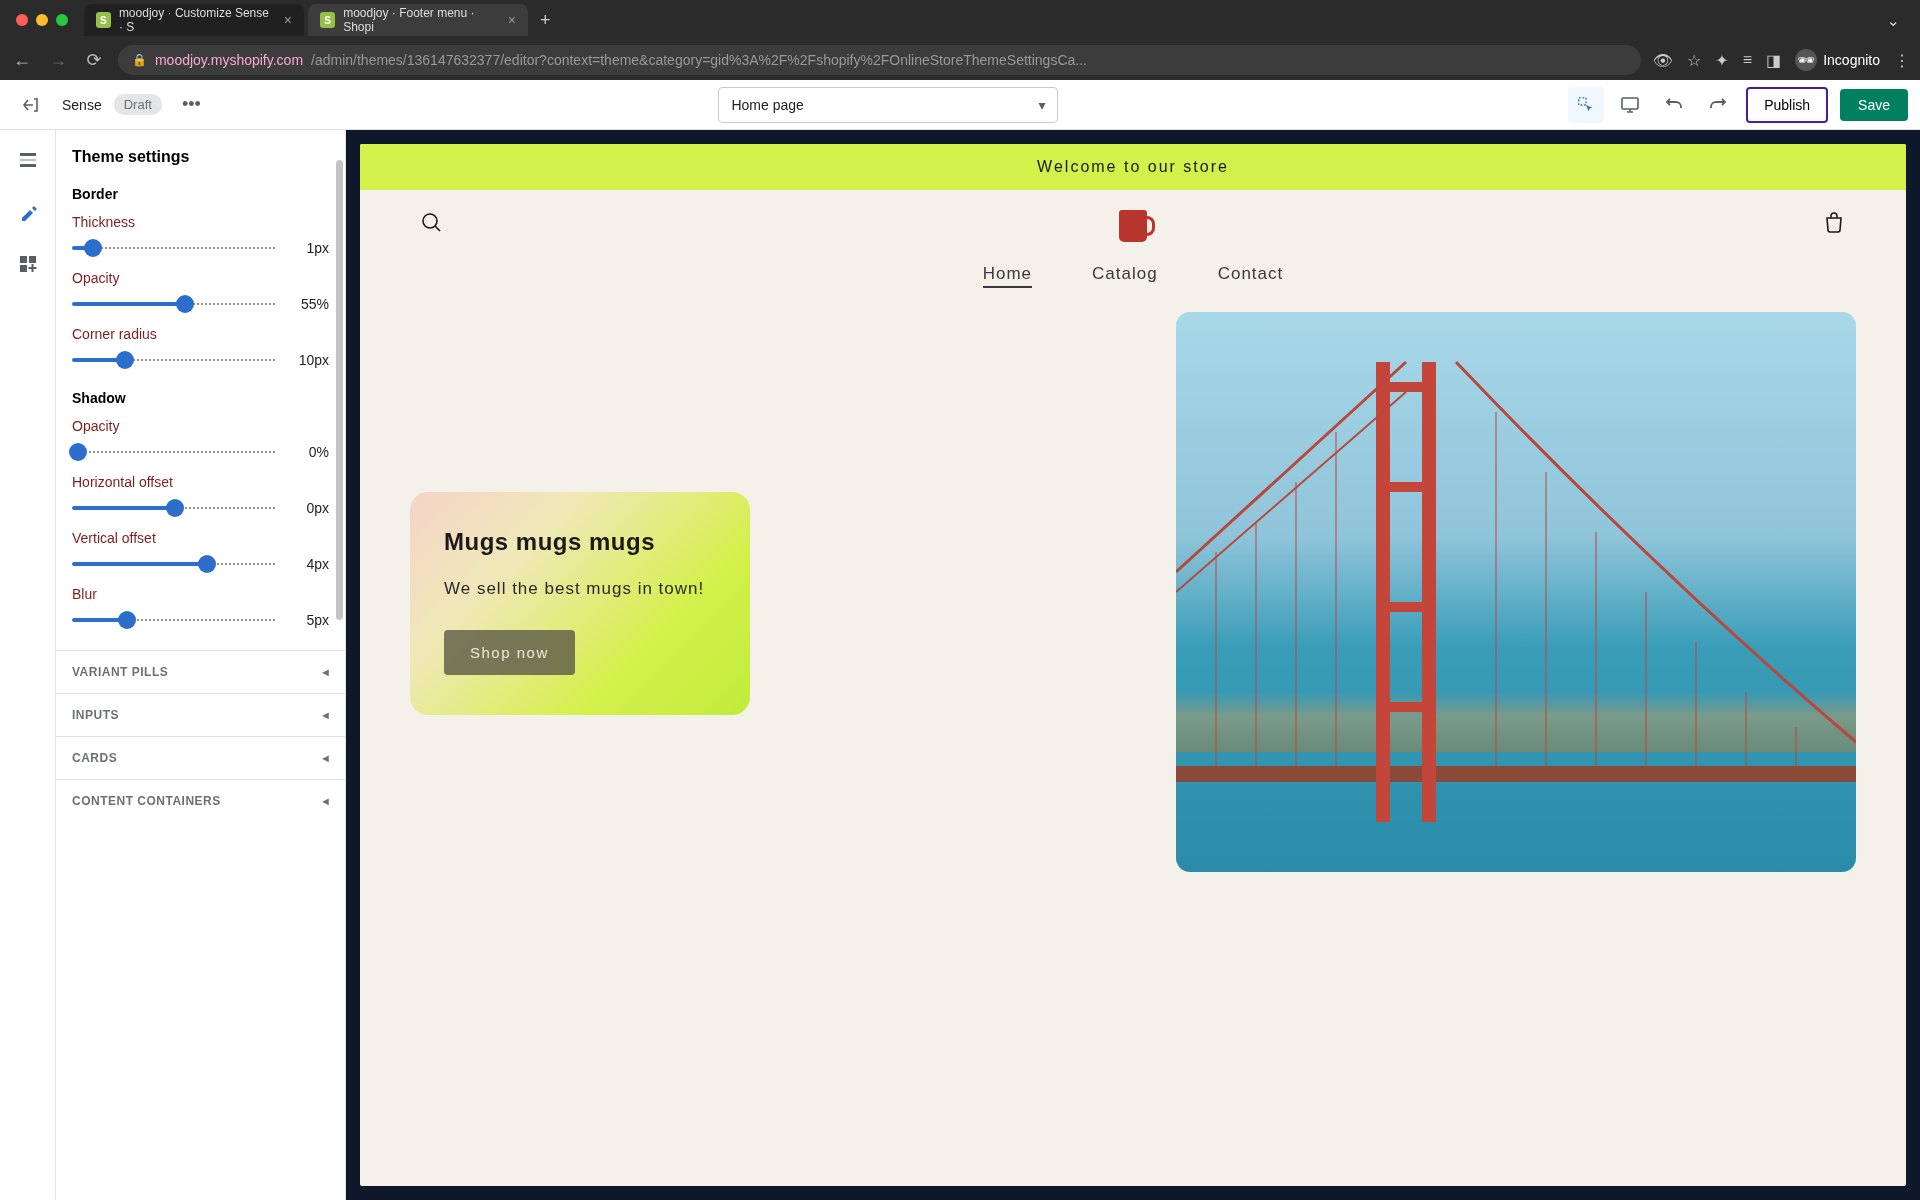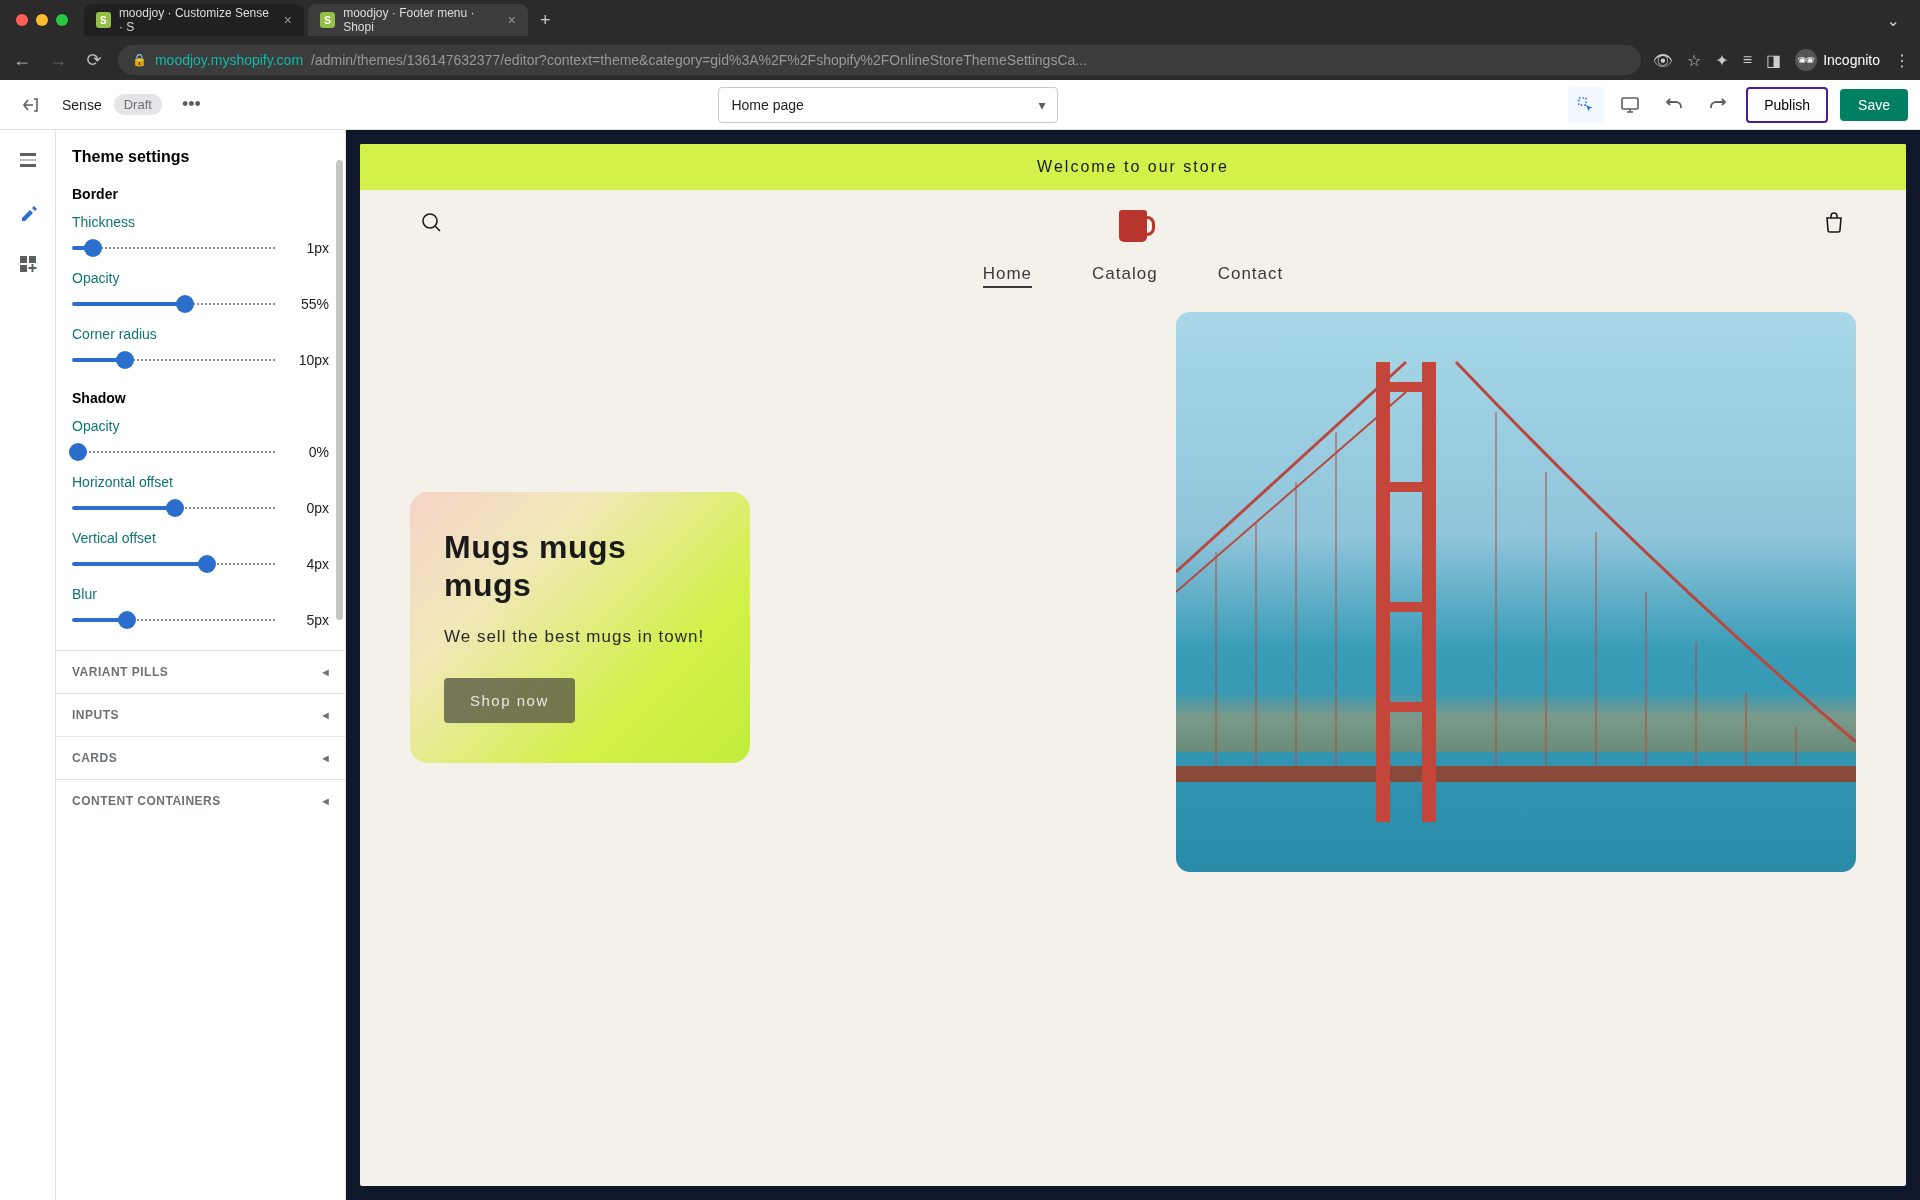--- a/index.html
+++ b/index.html
@@ -18,21 +18,21 @@
 .tab .favicon { width: 16px; height: 16px; background: #96bf48; border-radius: 3px; display:flex; align-items:center; justify-content:center; color:#fff; font-size:10px; font-weight:bold;}
 .tab .close { color: #999; font-size: 14px; margin-left: auto; }
 .new-tab { color: #ccc; font-size: 18px; padding: 0 8px; cursor: pointer; }
 .chevron-tab { margin-left: auto; color: #ccc; padding: 0 12px; }
 
 .addr-bar { display: flex; align-items: center; height: 40px; padding: 0 10px; gap: 12px; }
 .nav-btn { color: #bbb; font-size: 18px; width: 24px; text-align: center; cursor: pointer; }
 .nav-btn.disabled { color: #666; }
 .url-box { flex: 1; background: #3c3c3c; border-radius: 20px; height: 30px; display: flex; align-items: center; padding: 0 14px; color: #ccc; font-size: 14px; gap: 8px; }
 .url-box .lock { font-size: 12px; }
-.url-box .host { color: #14b8a6; }
+.url-box .host { color: #f9a8d4; }
 .url-box .path { color: #999; overflow: hidden; white-space: nowrap; text-overflow: ellipsis; }
 .br-icons { display: flex; gap: 14px; align-items: center; color: #ccc; font-size: 16px; }
 .incognito-badge { display: flex; align-items: center; gap: 6px; color: #fff; font-size: 14px; }
 .incognito-badge .ii { width:22px; height:22px; background:#555; border-radius:50%; display:flex; align-items:center; justify-content:center;}
 
 
 .app-bar { display: flex; align-items: center; height: 50px; border-bottom: 1px solid #e1e3e5; background: #fff; padding: 0 12px; gap: 10px; }
 .exit-btn { width: 36px; height: 36px; display:flex; align-items:center; justify-content:center; color:#5c5f62; cursor:pointer; }
 .app-left { display:flex; align-items:center; gap:12px; padding-left: 4px;}
 .sense-lbl { font-size: 14px; color: #202223; font-weight: 500; }
@@ -50,21 +50,21 @@
 .main { display:flex; height: calc(1200px - 130px); }
 .left-rail { width: 56px; background:#fff; border-right: 1px solid #e1e3e5; display:flex; flex-direction:column; align-items:center; padding-top: 14px; gap: 20px; }
 .rail-icon { width:32px; height:32px; display:flex; align-items:center; justify-content:center; color:#5c5f62; cursor:pointer; border-radius:4px; }
 .rail-icon.active { color:#2c6ecb; }
 
 
 .settings { width: 290px; border-right: 1px solid #e1e3e5; overflow-y:auto; position:relative; }
 .settings-inner { padding: 18px 16px 0 16px; }
 .settings h2 { font-size: 16px; font-weight:600; margin-bottom: 20px; }
 .section-hd { font-size: 14px; font-weight:600; margin: 10px 0 12px 0; }
-.ctrl-label { font-size: 14px; color:#0f766e; margin: 12px 0 8px 0; }
+.ctrl-label { font-size: 14px; color:#7f1d1d; margin: 12px 0 8px 0; }
 .slider-row { display:flex; align-items:center; gap: 10px; margin-bottom: 8px;}
 .slider-val { font-size: 14px; color:#202223; min-width: 42px; text-align:right; }
 .slider { flex:1; position:relative; height: 20px; }
 .track-dots { position:absolute; left:0; right:0; top:50%; transform:translateY(-50%); height:2px; background-image: radial-gradient(circle, #8c9196 1px, transparent 1px); background-size: 4px 2px; }
 .track-fill { position:absolute; left:0; top:50%; transform:translateY(-50%); height:4px; background:#2c6ecb; border-radius:2px; }
 .thumb { position:absolute; top:50%; transform:translate(-50%,-50%); width:18px; height:18px; background:#2c6ecb; border-radius:50%; }
 .collapse-row { border-top:1px solid #e1e3e5; padding: 14px 16px; font-size:12px; font-weight:600; color:#6d7175; letter-spacing:0.5px; display:flex; align-items:center; justify-content:space-between; cursor:pointer;}
 .collapse-row .tri { color:#6d7175; font-size:12px; }
 .scrollbar-fake { position:absolute; right:2px; top:30px; width:7px; height:460px; background:#c4c4c4; border-radius:4px; }
 
@@ -85,21 +85,21 @@
 .hero-img { position:absolute; right:0; top:0; width: 680px; height: 560px; border-radius: 14px; overflow:hidden; background: linear-gradient(180deg, #a8d8e8 0%, #8fc4da 40%, #3a9db8 60%, #2a8ca8 100%); }
 .bridge-tower { position:absolute; left:180px; top:50px; width:100px; height:460px; }
 .tower-col { position:absolute; width:14px; background:#c4453a; }
 .tower-col.l { left:20px; top:0; height:100%; }
 .tower-col.r { right:20px; top:0; height:100%; }
 .tower-beam { position:absolute; left:20px; right:20px; height:10px; background:#c4453a; }
 .deck { position:absolute; left:0; right:0; bottom:90px; height:16px; background:#8a4a3a; }
 .hills { position:absolute; bottom:120px; left:0; right:0; height:60px; background: linear-gradient(180deg, transparent, #7a9a8a 40%, #6a8a7a);}
 
 .hero-card { position:absolute; left:0; top:180px; width: 340px; padding: 36px 34px 40px 34px; border-radius: 18px; background: linear-gradient(135deg, #f5d4c8 0%, #f0e8b8 30%, #d4f04a 70%, #c0ec3a 100%); }
-.hero-card h1 { font-size: 32px; font-weight:700; line-height:1.2; margin-bottom: 18px; letter-spacing:0.5px; color:#1a1a1a;}
+.hero-card h1 { font-size: 24px; font-weight:700; line-height:1.2; margin-bottom: 18px; letter-spacing:0.5px; color:#1a1a1a;}
 .hero-card p { font-size: 17px; line-height:1.6; letter-spacing:1px; margin-bottom: 28px; color:#2a2a2a;}
 .shop-btn { background: rgba(90,90,70,0.8); color:#e8e8e0; border:none; padding: 14px 26px; font-size:15px; letter-spacing:1.5px; border-radius:4px; cursor:pointer;}
 </style>
 </head>
 <body>
 
 <div class="browser-chrome">
   <div class="tab-bar">
     <div class="window-controls">
       <div class="wc red"></div>

